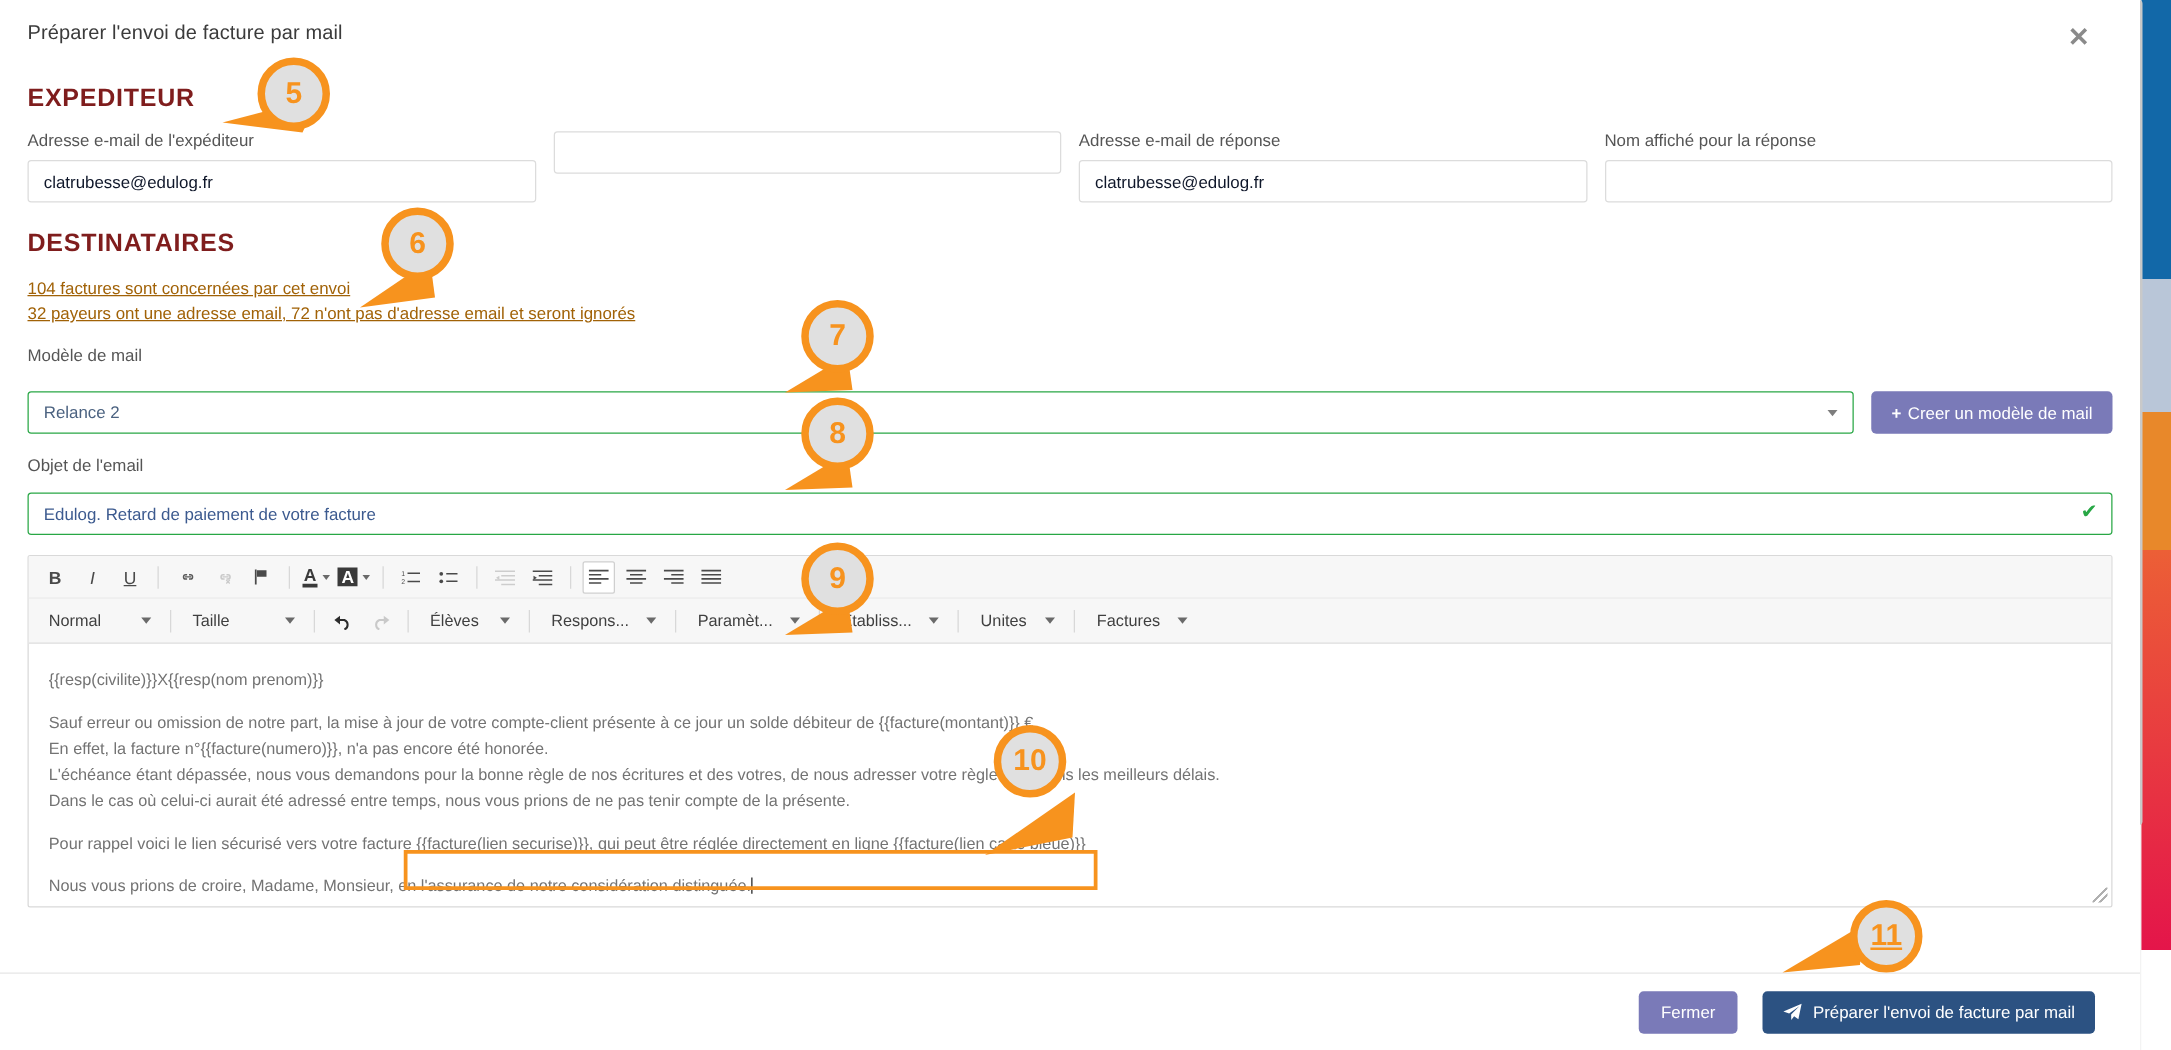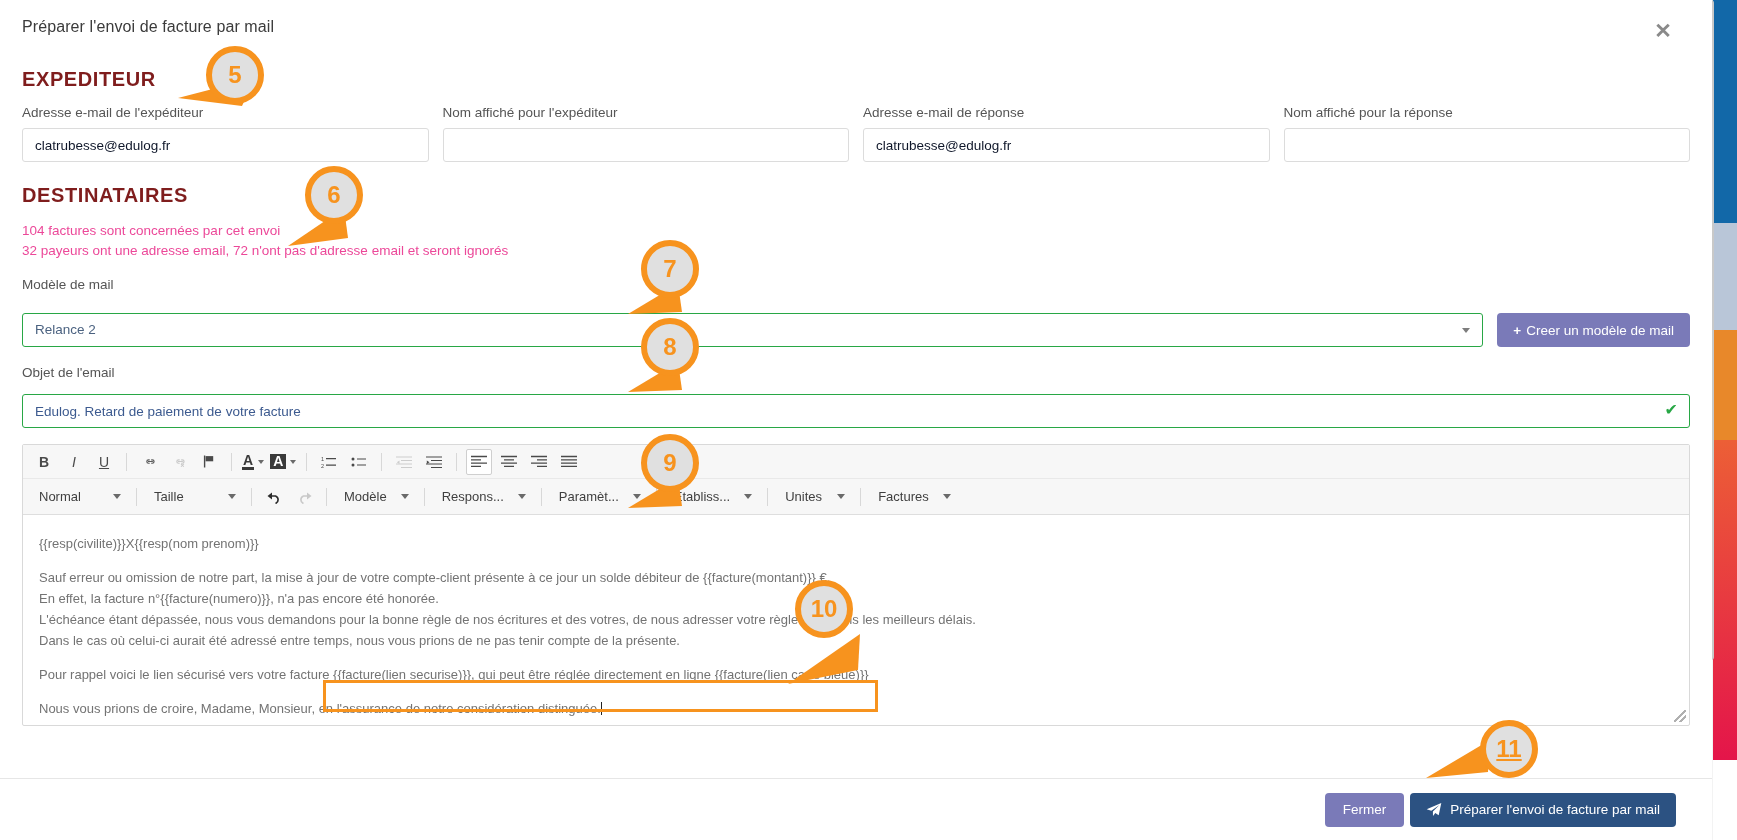--- a/index.html
+++ b/index.html
@@ -71,21 +71,21 @@
   }
   .text-input {
     width: 100%; height: 34px;
     border: 1px solid #dcdcdc; border-radius: 3px;
     background: #fff; padding: 0 12px;
     font-size: 13.5px; color: #0f172a;
     font-family: "Liberation Sans", sans-serif;
     outline: none;
   }
 
-  .info-line { font-size: 13.5px; color: #ec4899; line-height: 20px; }
+  .info-line { font-size: 13.5px; color: #a16207; line-height: 20px; text-decoration: underline; }
 
   
   .select-row { display: flex; align-items: flex-end; gap: 14px; margin-top: 21px; }
   .select-wrap { flex: 1 1 auto; position: relative; }
   .select-box {
     width: 100%; height: 34px;
     border: 1px solid #28a745; border-radius: 3px;
     background: #fff; padding: 0 30px 0 12px;
     font-size: 13.5px; color: #4b6280;
     line-height: 32px;
@@ -202,21 +202,21 @@
   }
 
   
   .modal-footer {
     position: absolute; left: 0; right: 0; bottom: 0;
     height: 62px;
     border-top: 1px solid #e6e6e6;
     background: #fff;
     display: flex; align-items: center; justify-content: flex-end;
     padding: 0 36px 0 0;
-    gap: 6px;
+    gap: 20px;
   }
   .btn-close {
     background: #7a7ab8; color: #fff; border: none; border-radius: 4px;
     height: 34px; padding: 0 18px; font-size: 13.5px;
     font-family: "Liberation Sans", sans-serif; cursor: pointer;
   }
   .btn-send {
     background: #2c5282; color: #fff; border: none; border-radius: 4px;
     height: 34px; padding: 0 16px; font-size: 13.5px;
     font-family: "Liberation Sans", sans-serif; cursor: pointer;
@@ -259,21 +259,20 @@
     <div class="modal-body">
 
       <div class="section-title">EXPEDITEUR</div>
 
       <div class="field-row">
         <div class="field-col">
           <span class="field-label">Adresse e-mail de l'expéditeur</span>
           <input class="text-input" type="text" value="clatrubesse@edulog.fr" style="">
         </div>
         <div class="field-col">
-          <span class="field-label">Nom affiché pour l'expéditeur</span>
           <input class="text-input" type="text" value="" style="">
         </div>
         <div class="field-col">
           <span class="field-label">Adresse e-mail de réponse</span>
           <input class="text-input" type="text" value="clatrubesse@edulog.fr" style="">
         </div>
         <div class="field-col">
           <span class="field-label">Nom affiché pour la réponse</span>
           <input class="text-input" type="text" value="" style="">
         </div>
@@ -414,21 +413,21 @@
               </svg>
           </div>
           <div class="tb-btn disabled">
             <svg width="17" height="14" viewBox="0 0 17 14">
                 <path d="M11 2.5L15.5 6 11 9.5z" fill="#c9c9c9"></path>
                 <path d="M14 6H7.5a4 4 0 0 0 0 7.5" stroke="#c9c9c9" stroke-width="1.6" fill="none"></path>
               </svg>
           </div>
           <div class="tb-sep"></div>
           <div class="tb-dd" style="min-width:78px">
-            <span>Modèle</span>
+            <span>Élèves</span>
             <span class="dd-caret"></span>
           </div>
           <div class="tb-sep"></div>
           <div class="tb-dd" style="min-width:82px">
             <span>Respons...</span>
             <span class="dd-caret"></span>
           </div>
           <div class="tb-sep"></div>
           <div class="tb-dd" style="min-width:78px">
             <span>Paramèt...</span>

